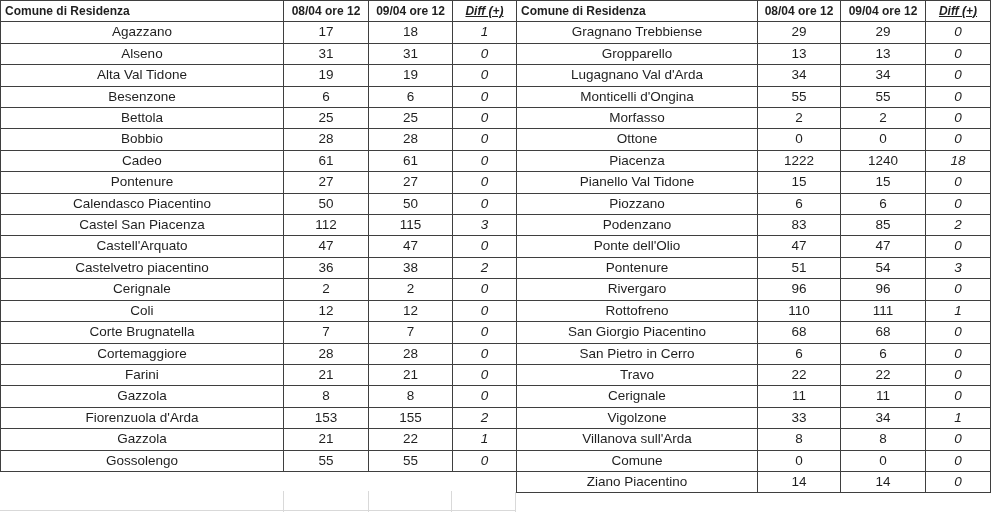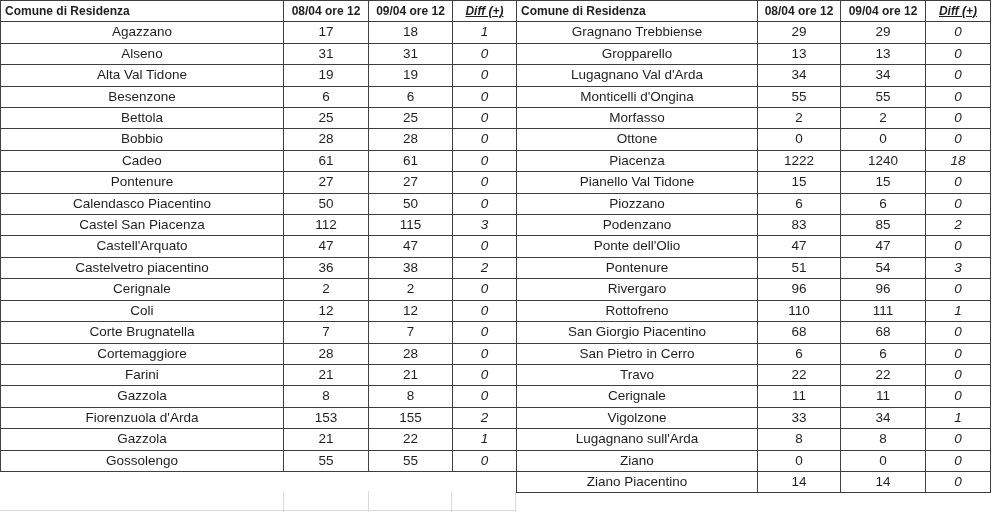--- a/index.html
+++ b/index.html
@@ -315,27 +315,27 @@
           <td class="num">11</td>
           <td class="diff">0</td>
         </tr>
         <tr>
           <td class="name">Vigolzone</td>
           <td class="num">33</td>
           <td class="num">34</td>
           <td class="diff">1</td>
         </tr>
         <tr>
-          <td class="name">Lugagnano sull'Arda</td>
+          <td class="name">Villanova sull'Arda</td>
           <td class="num">8</td>
           <td class="num">8</td>
           <td class="diff">0</td>
         </tr>
         <tr>
-          <td class="name">Ziano</td>
+          <td class="name">Comune</td>
           <td class="num">0</td>
           <td class="num">0</td>
           <td class="diff">0</td>
         </tr>
         <tr>
           <td class="name">Ziano Piacentino</td>
           <td class="num">14</td>
           <td class="num">14</td>
           <td class="diff">0</td>
         </tr>

